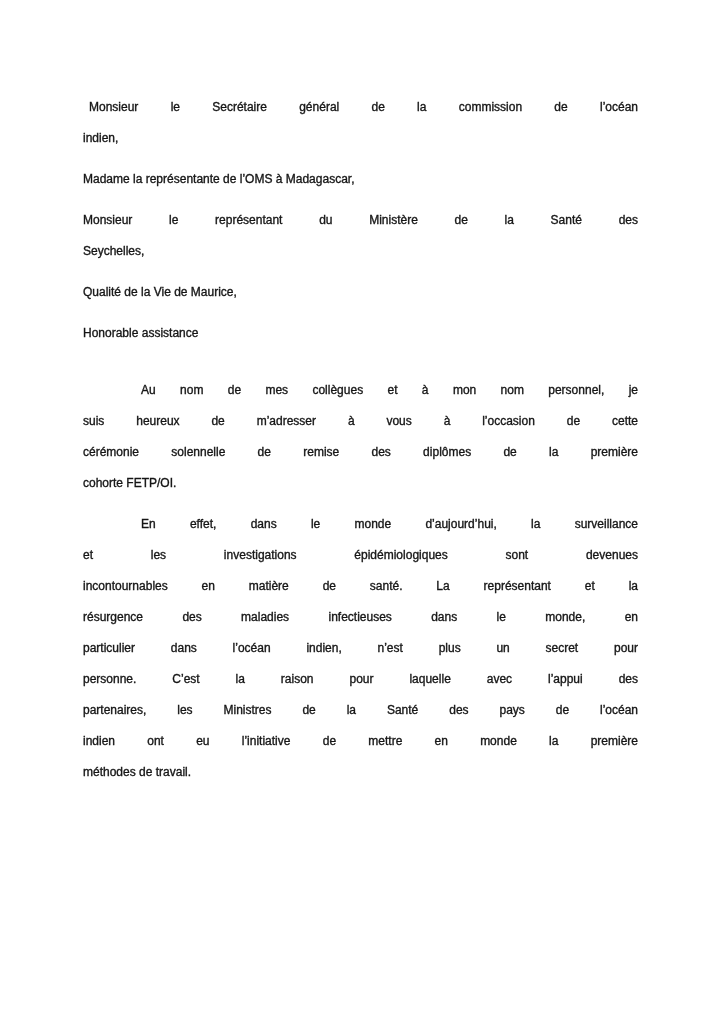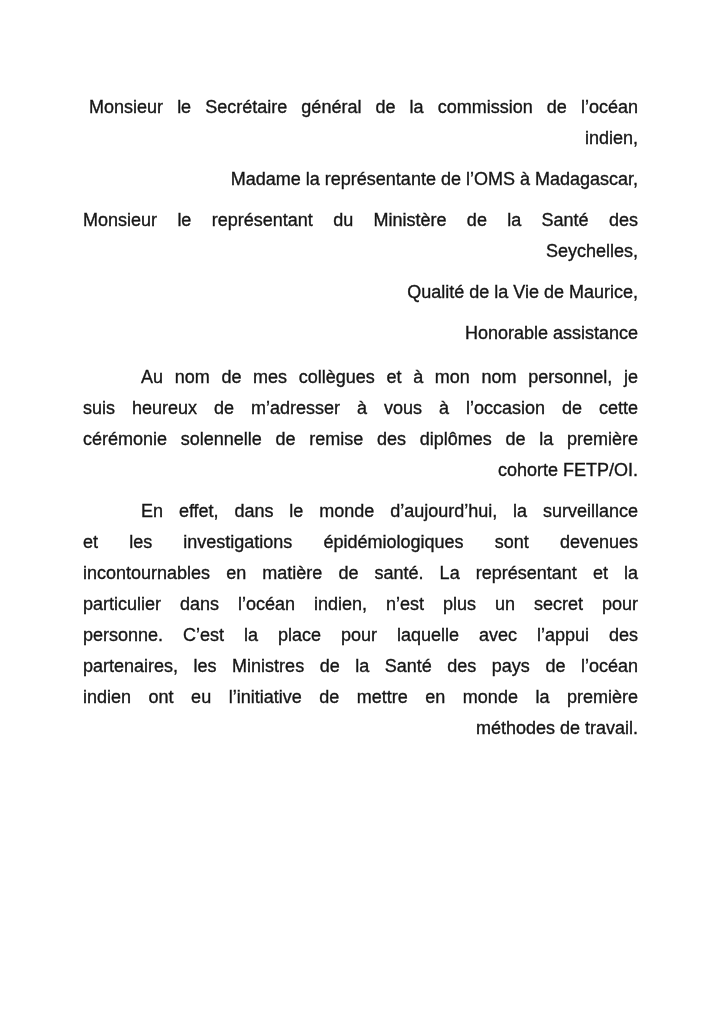--- a/index.html
+++ b/index.html
@@ -14,43 +14,43 @@
     background: #ffffff;
     overflow: hidden;
     font-family: "Liberation Sans", sans-serif;
     color: #161616;
   }
   .content {
     position: absolute;
     left: 83px;
     top: 92px;
     width: 555px;
-    font-size: 18px;
+    font-size: 12px;
     line-height: 31px;
     font-weight: normal;
     -webkit-text-stroke: 0.35px #161616;
   }
   .para {
     margin: 0 0 10px 0;
   }
   .para.mt-lg {
-    margin-top: 13px;
+    margin-top: 26px;
   }
   .line {
     white-space: nowrap;
   }
   
   .line.fill {
     text-align: justify;
     text-align-last: justify;
     white-space: normal;
   }
   
   .line.last {
-    text-align: right;
+    text-align: left;
   }
   
   .line.indent {
     padding-left: 58px;
   }
   
   .line.indent-sm {
     padding-left: 6px;
   }
 </style>
@@ -87,21 +87,22 @@
       <div class="line fill indent">Au nom de mes collègues et à mon nom personnel, je</div>
       <div class="line fill">suis heureux de m’adresser à vous à l’occasion de cette</div>
       <div class="line fill">cérémonie solennelle de remise des diplômes de la première</div>
       <div class="line last">cohorte FETP/OI.</div>
     </div>
 
     <div class="para">
       <div class="line fill indent">En effet, dans le monde d’aujourd’hui, la surveillance</div>
       <div class="line fill">et les investigations épidémiologiques sont devenues</div>
       <div class="line fill">incontournables en matière de santé. La représentant et la</div>
+      <div class="line fill">résurgence des maladies infectieuses dans le monde, en</div>
       <div class="line fill">particulier dans l’océan indien, n’est plus un secret pour</div>
-      <div class="line fill">personne. C’est la place pour laquelle avec l’appui des</div>
+      <div class="line fill">personne. C’est la raison pour laquelle avec l’appui des</div>
       <div class="line fill">partenaires, les Ministres de la Santé des pays de l’océan</div>
       <div class="line fill">indien ont eu l’initiative de mettre en monde la première</div>
       <div class="line last">méthodes de travail.</div>
     </div>
 
   </div>
 </div>
 
 </body></html>

